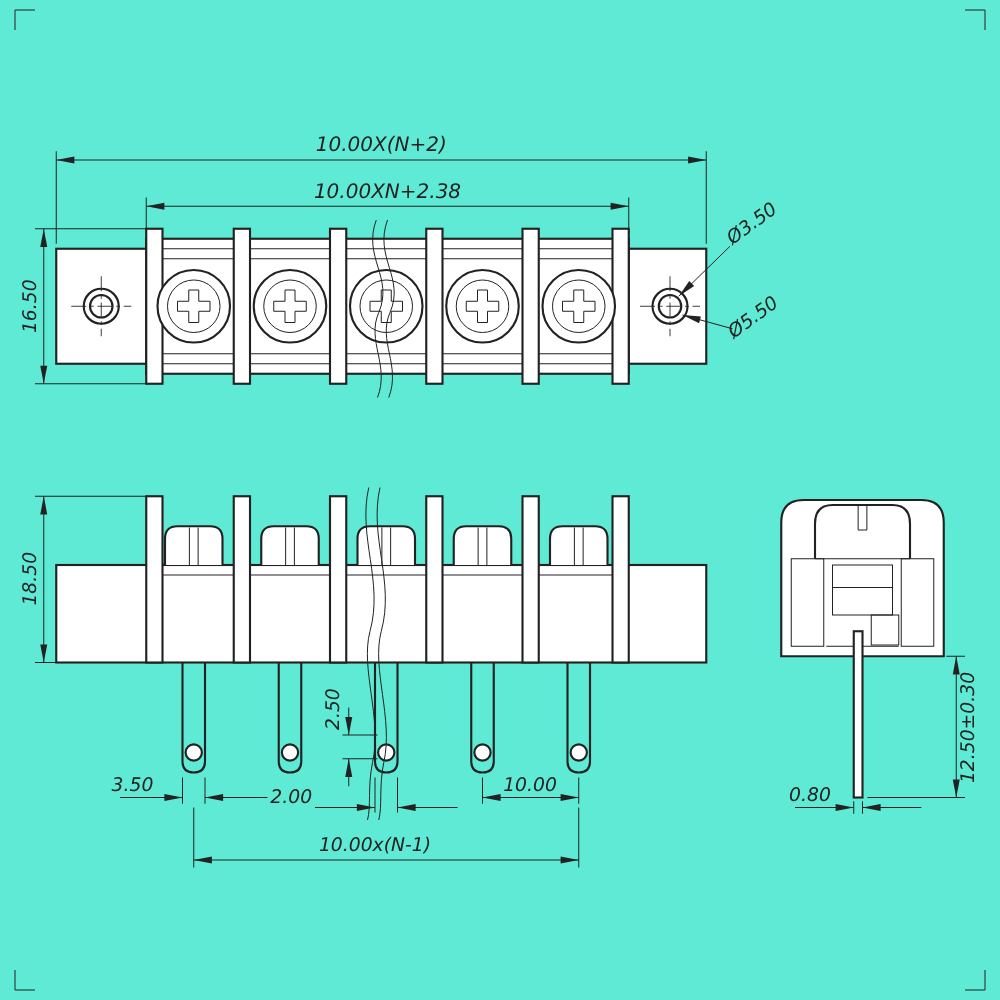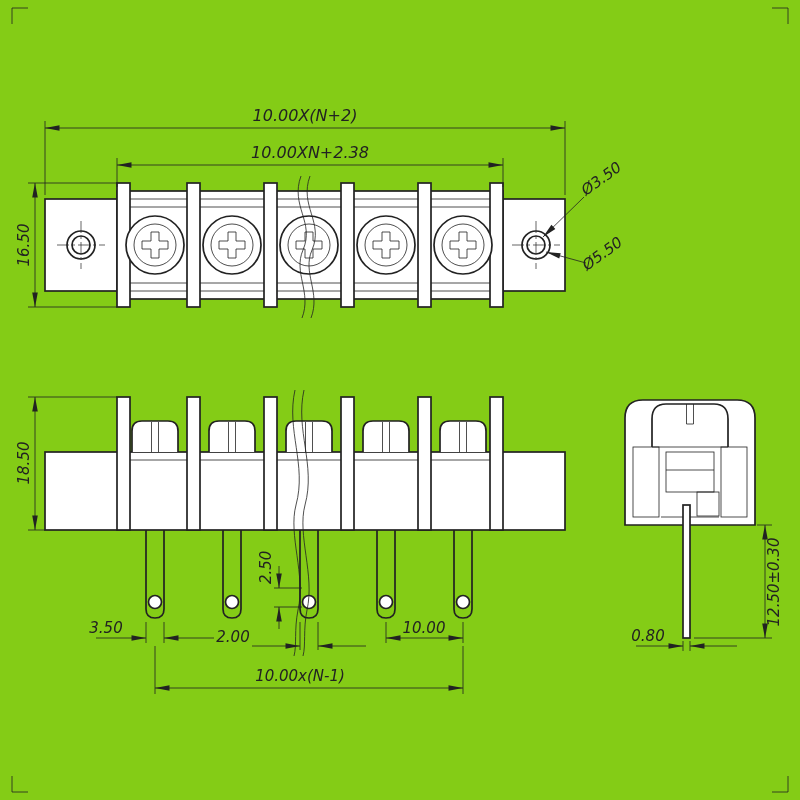--- a/index.html
+++ b/index.html
@@ -1,16 +1,16 @@
 <!DOCTYPE html>
 <html><head>
 <meta charset="utf-8">
 <style>
   html,body{margin:0;padding:0;background:#ffffff;}
-  .sheet{position:relative;width:800px;height:800px;background:#84cc16;overflow:hidden;}
+  .sheet{position:relative;width:800px;height:800px;background:#5eead4;overflow:hidden;}
   svg{display:block;}
   .tk{stroke:#222;stroke-width:1.7;fill:none;}
   .tn{stroke:#222;stroke-width:0.8;fill:none;}
   .cl{stroke:#222;stroke-width:0.7;fill:none;stroke-dasharray:12 3 3 3;}
   .f{fill:#ffffff;}
   .dim{font:italic 15px "DejaVu Sans", sans-serif;fill:#222;stroke:none;}
   .dim.big{font-size:16px;}
 </style>
 </head>
 <body>

